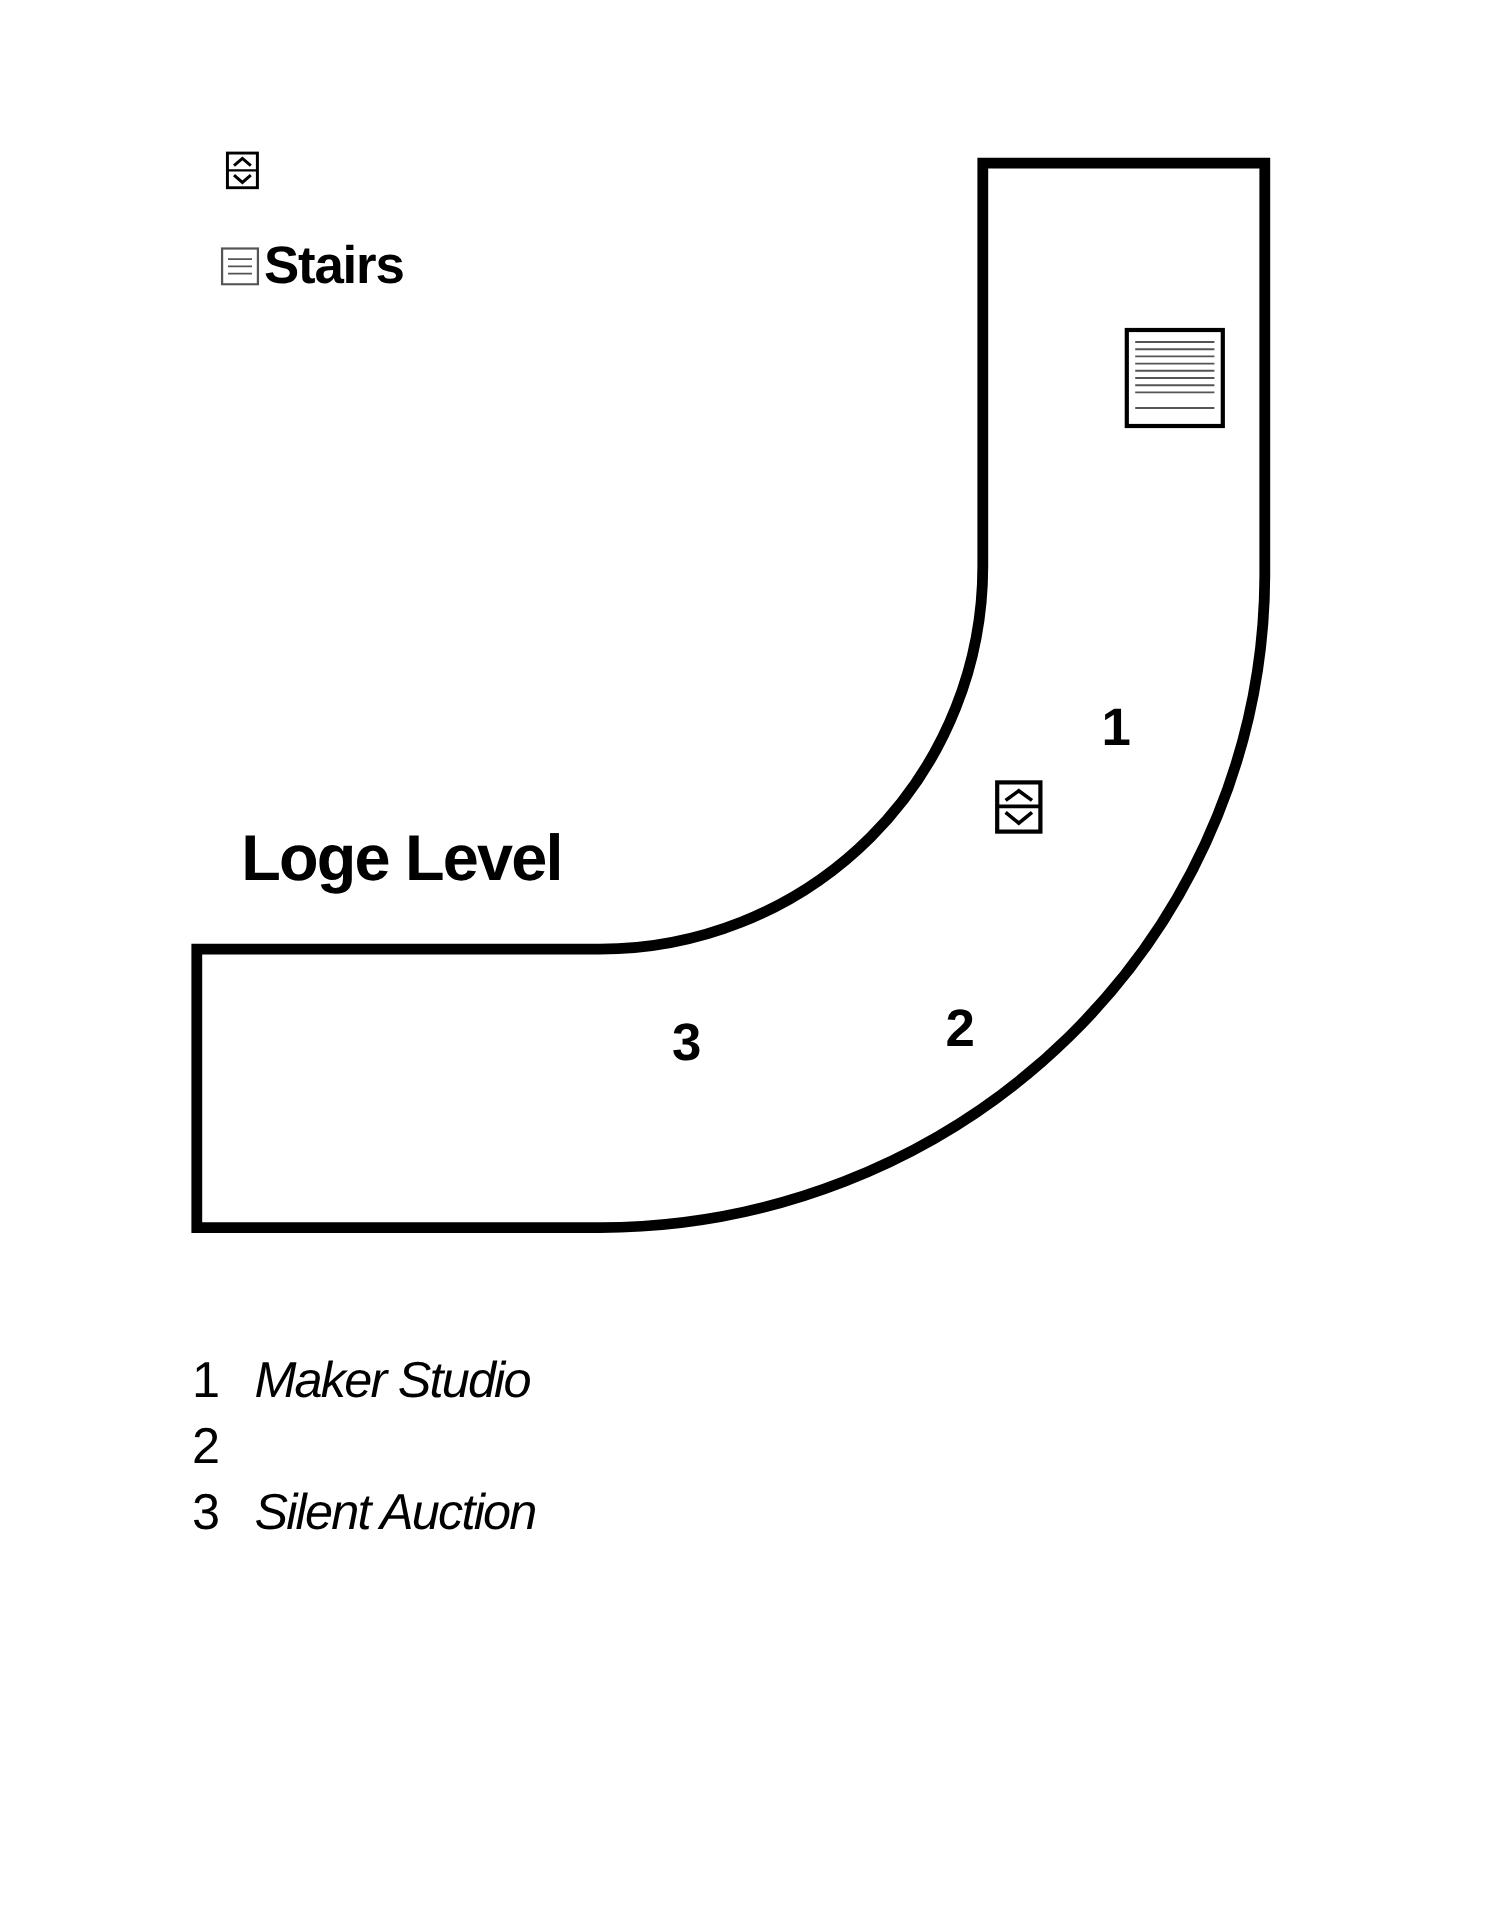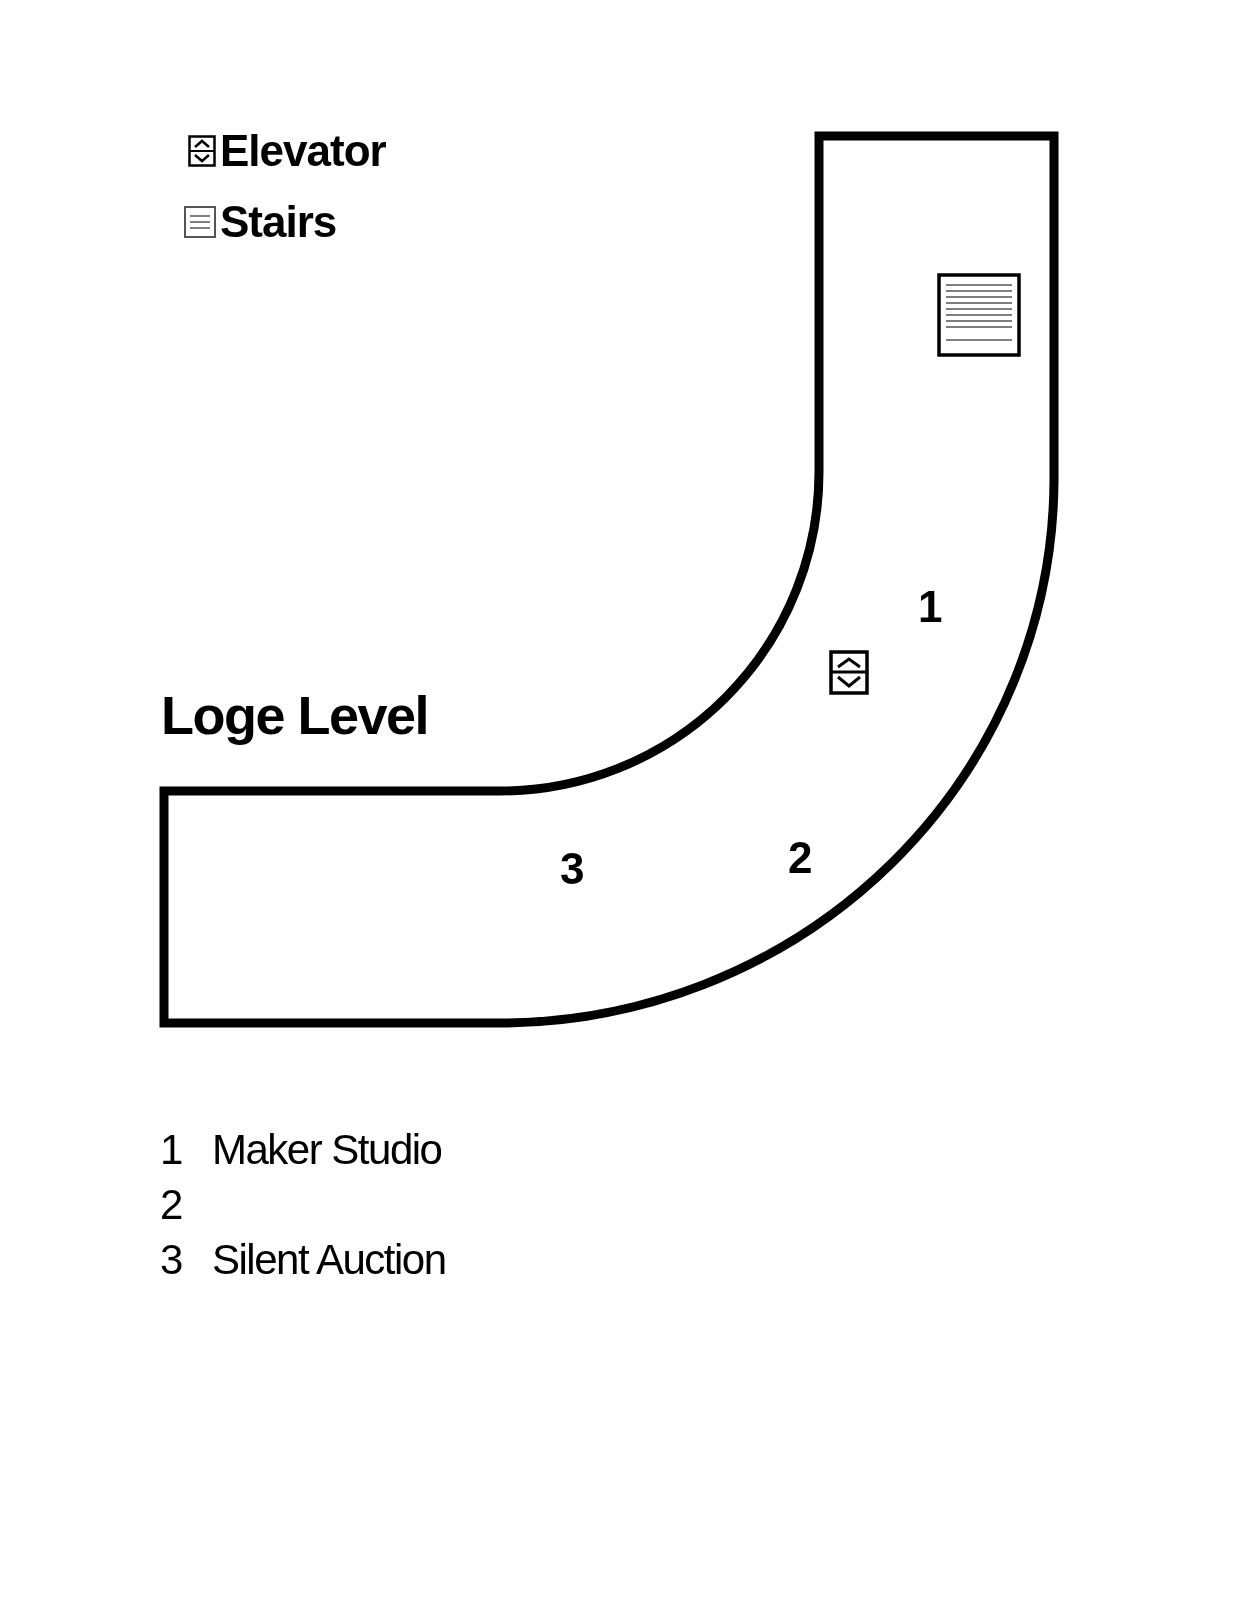--- a/index.html
+++ b/index.html
@@ -1,38 +1,37 @@
 <!DOCTYPE html>
 <html><head>
 <meta charset="utf-8">
 <style>
   html, body { margin: 0; padding: 0; background: #ffffff; }
   body { width: 1245px; height: 1600px; position: relative; overflow: hidden;
          font-family: "Liberation Sans", sans-serif; color: #000; }
   .abs { position: absolute; }
   .legend-row { position: absolute; display: flex; align-items: center; font-weight: bold; font-size: 44px; letter-spacing: -1px; }
   .legend-row svg { margin-right: 4px; }
-  .title { font-weight: bold; font-size: 54px; letter-spacing: -1.5px; }
+  .title { font-weight: bold; font-size: 54px; letter-spacing: -1.5px; margin-left: 40px; }
   .marker { font-weight: bold; font-size: 44px; }
   .key { position: absolute; left: 160px; top: 1122px; font-size: 42px; letter-spacing: -1.5px; line-height: 55px; }
   .key-row { display: flex; }
   .key-num { width: 52px; }
-  .key-lines { display: flex; flex-direction: column; }
+  .key-lines { display: flex; flex-direction: column; font-style: italic; }
 </style>
 </head>
 <body>
 
 <div class="legend-row" style="left:188px; top:126px;">
   <svg width="28" height="32" viewBox="0 0 28 32">
     <rect x="1.5" y="1.5" width="25" height="29" fill="none" stroke="#000" stroke-width="2.5"></rect>
     <line x1="1.5" y1="16" x2="26.5" y2="16" stroke="#000" stroke-width="2"></line>
     <polyline points="7,12 14,6 21,12" fill="none" stroke="#000" stroke-width="2.5"></polyline>
     <polyline points="7,20 14,26 21,20" fill="none" stroke="#000" stroke-width="2.5"></polyline>
   </svg>
-  <span>Elevator</span>
 </div>
 <div class="legend-row" style="left:184px; top:197px;text-align:center;">
   <svg width="32" height="32" viewBox="0 0 32 32">
     <rect x="1" y="1" width="30" height="30" fill="none" stroke="#555" stroke-width="2"></rect>
     <line x1="6" y1="10" x2="26" y2="10" stroke="#555" stroke-width="1.5"></line>
     <line x1="6" y1="16" x2="26" y2="16" stroke="#555" stroke-width="1.5"></line>
     <line x1="6" y1="22" x2="26" y2="22" stroke="#555" stroke-width="1.5"></line>
   </svg>
   <span>Stairs</span>
 </div>

